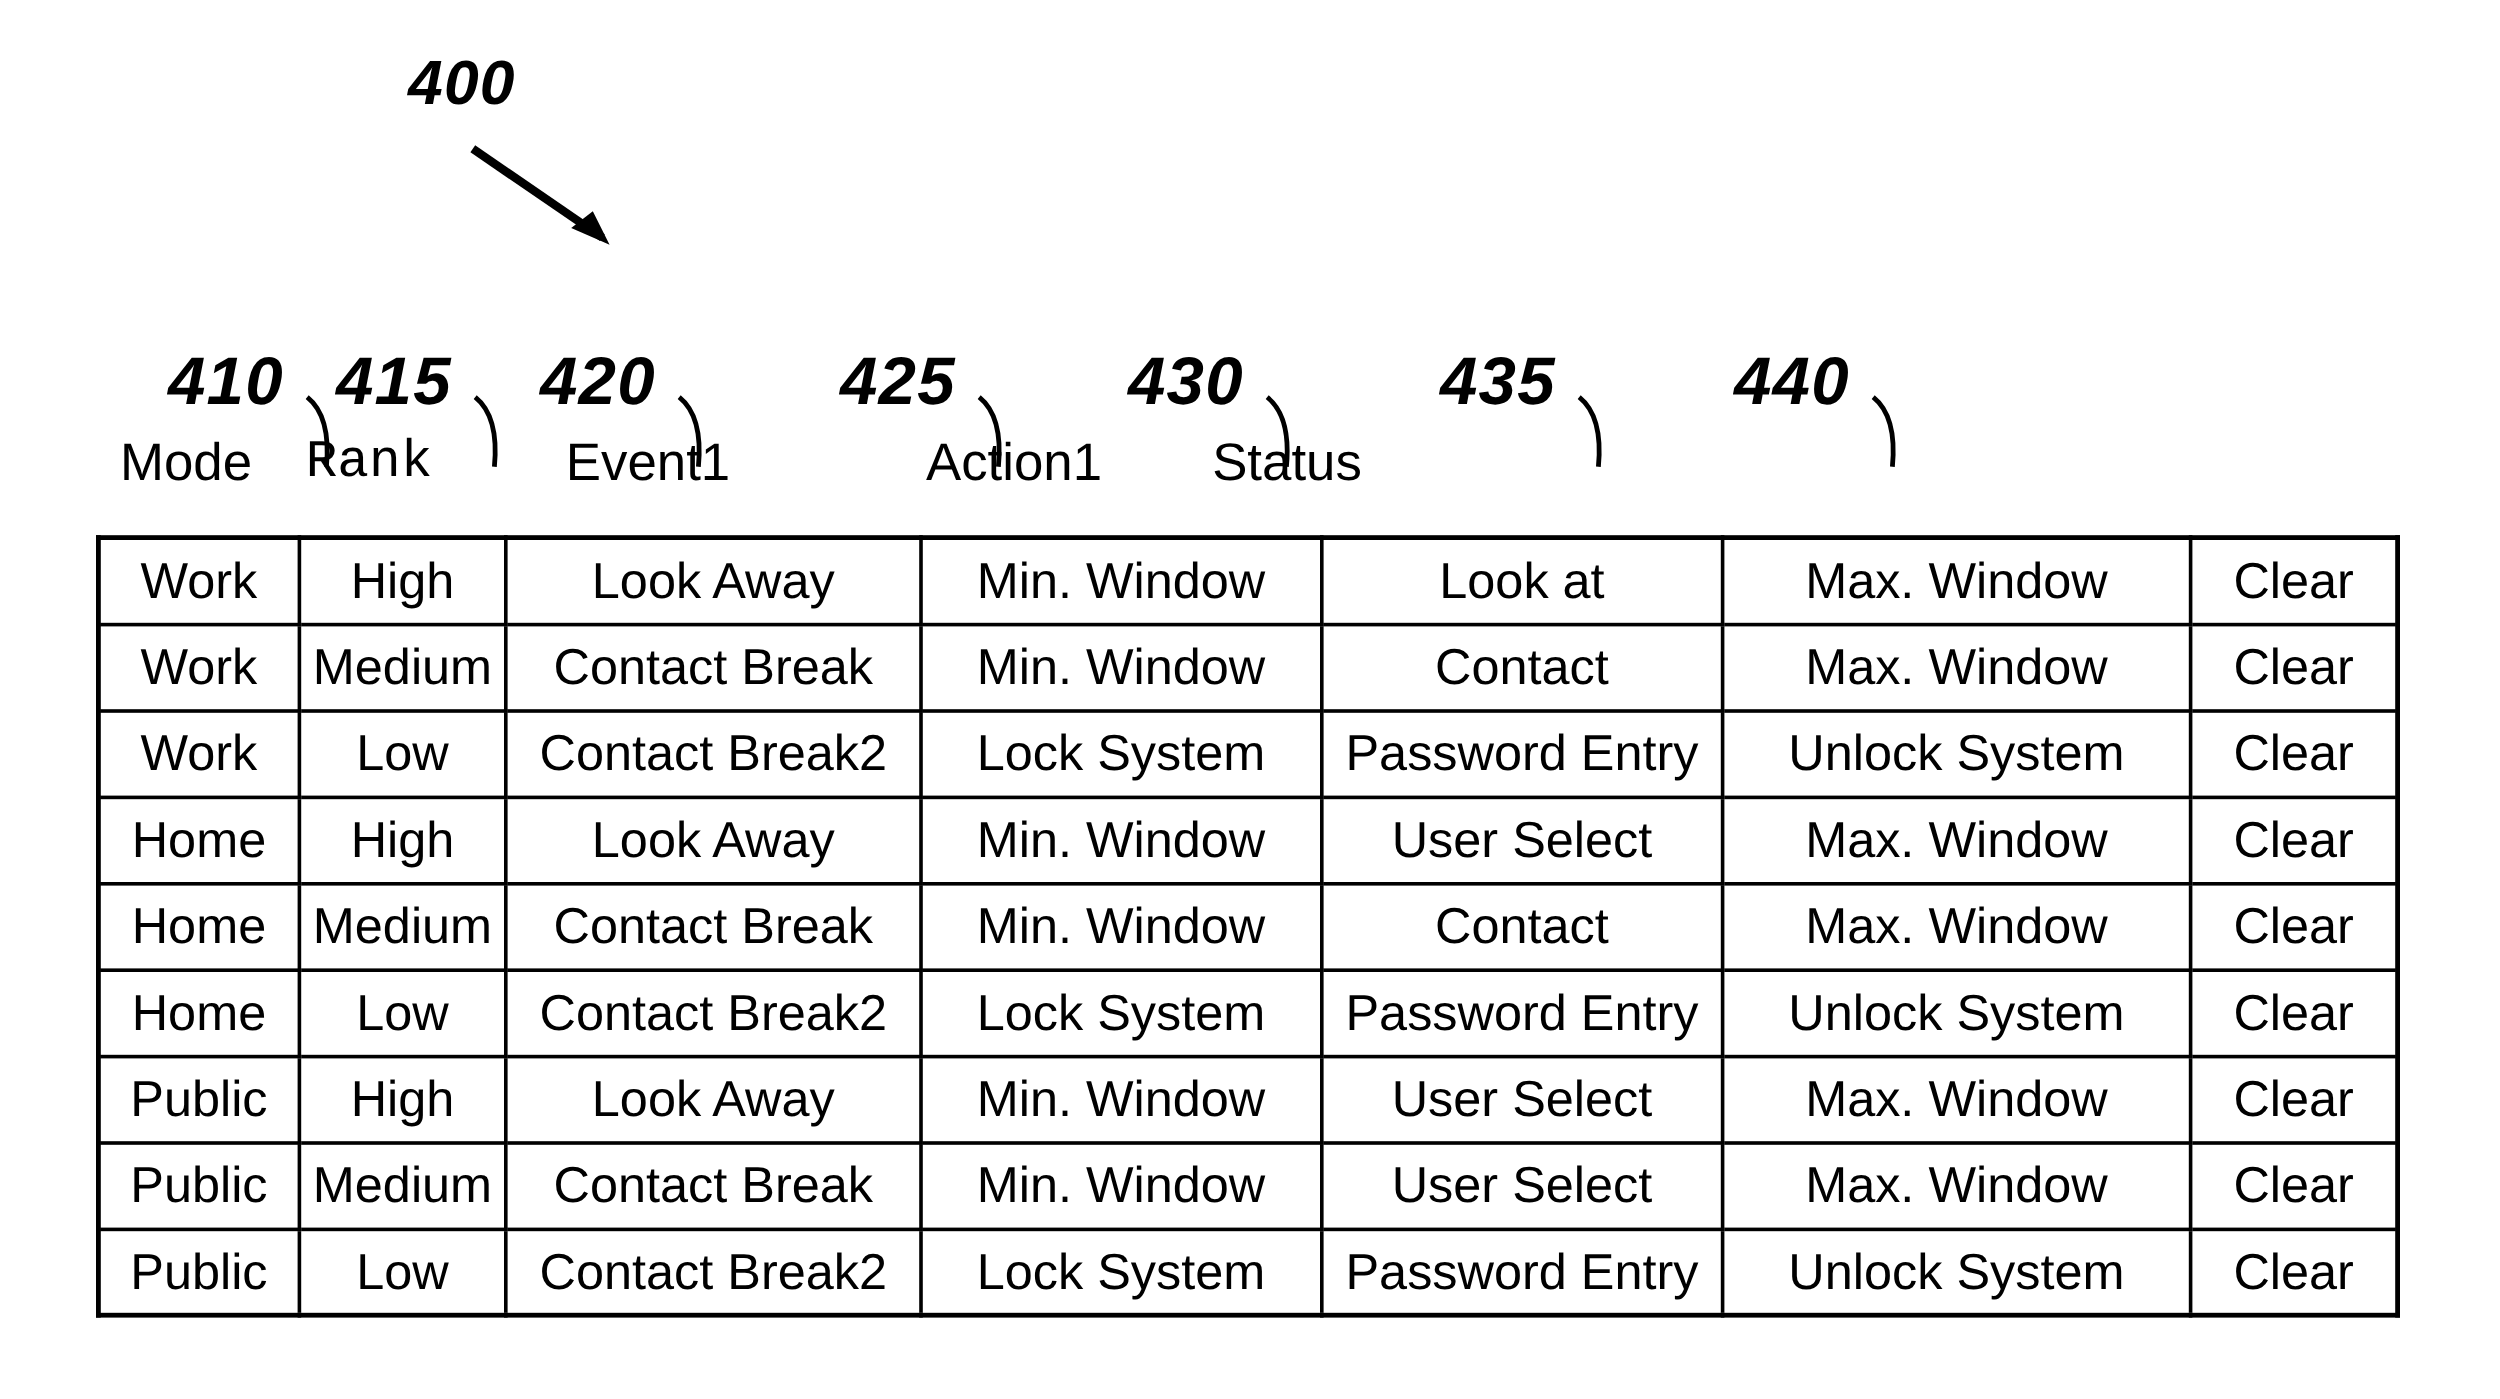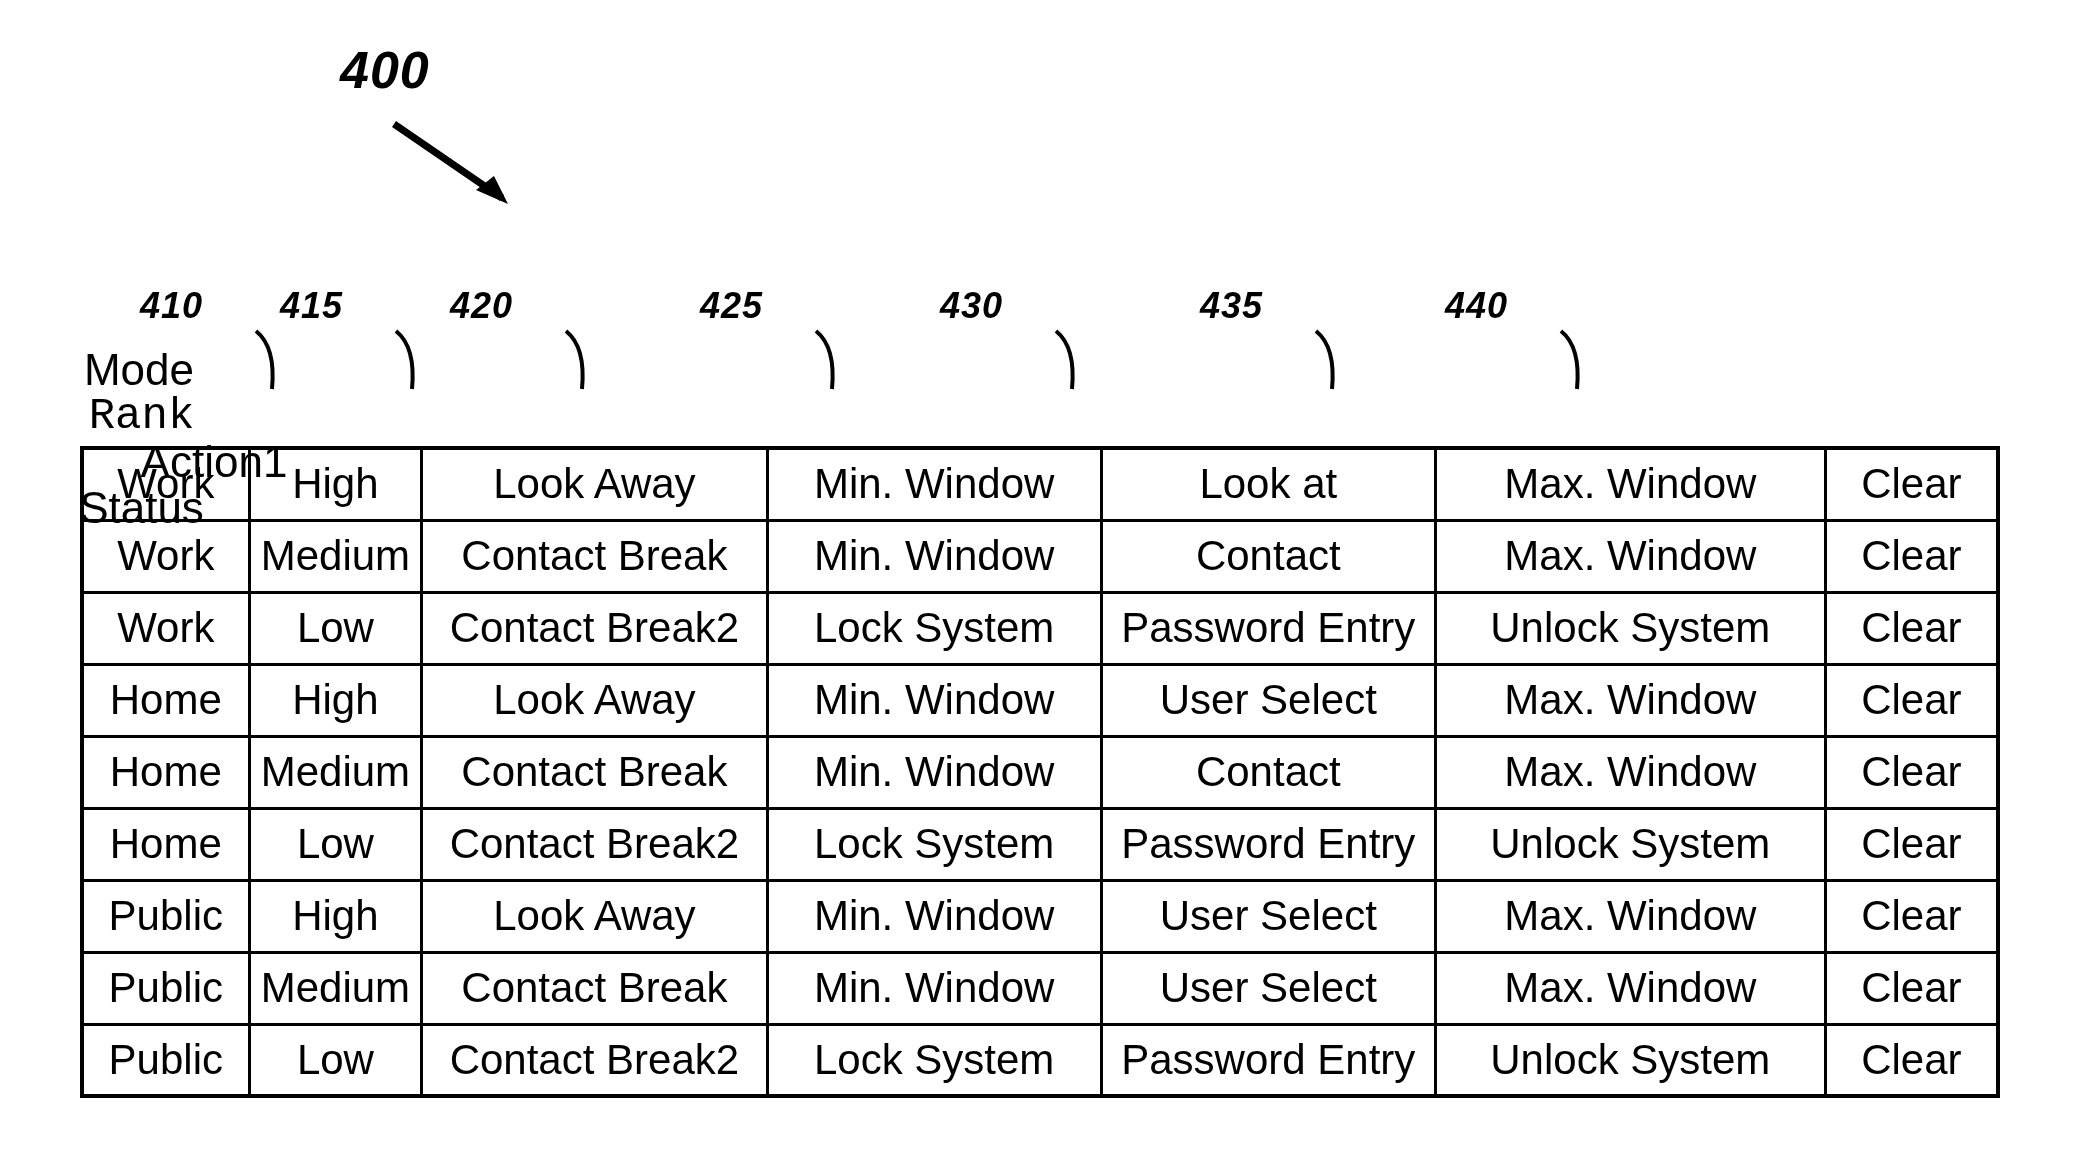--- a/index.html
+++ b/index.html
@@ -37,42 +37,41 @@
   
   #ref-row {
     position: absolute;
     left: 0;
     top: 285px;
     width: 2083px;
     height: 70px;
   }
   .ref-num {
     position: absolute;
-    font-size: 36px;
+    font-size: 56px;
     font-weight: bold;
     font-style: italic;
     letter-spacing: 1px;
     white-space: nowrap;
   }
   .leader {
     position: absolute;
     width: 46px;
     height: 66px;
     overflow: visible;
   }
 
   
   #header-row {
     position: absolute;
-    left: 64px;
+    left: 80px;
     top: 348px;
     width: 1920px;
     height: 62px;
     display: flex;
-    flex-direction: column;
   }
   .hdr-cell {
     display: flex;
     align-items: flex-end;
     justify-content: center;
     font-size: 44px;
     line-height: 1;
     padding-bottom: 2px;
     box-sizing: border-box;
   }
@@ -140,20 +139,21 @@
     </svg>
     <div class="ref-num" style="left: 1445px; top: 0px;">440</div>
     <svg class="leader" viewBox="0 0 46 66" style="left: 1555px; top: 44px;">
       <path d="M 6 2 Q 26 18 22 60" fill="none" stroke="#000000" stroke-width="4"></path>
     </svg>
   </div>
 
 <div id="header-row">
     <div class="hdr-cell" style="width: 150px;">Mode</div>
     <div class="hdr-cell" style="width: 155px; font-family: Liberation Mono, monospace;">Rank</div>
+    <div class="hdr-cell" style="width: 310px;">Event1</div>
     <div class="hdr-cell" style="width: 300px;">Action1</div>
     <div class="hdr-cell" style="width: 155px;">Status</div>
   </div>
 
 <table id="data-table">
   <tbody>
       <tr>
         <td style="width: 150px;">Work</td>
         <td style="width: 155px;">High</td>
         <td style="width: 310px;">Look Away</td>

